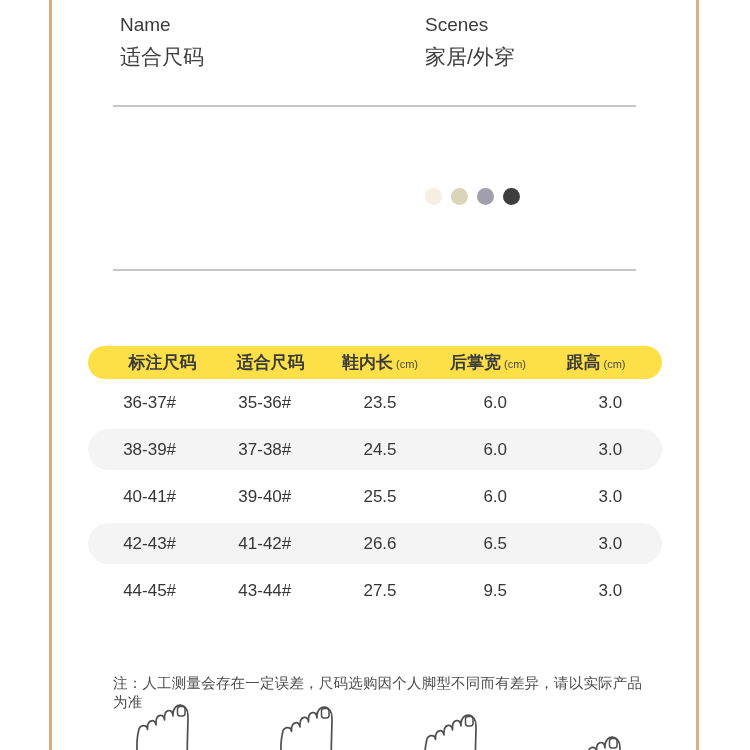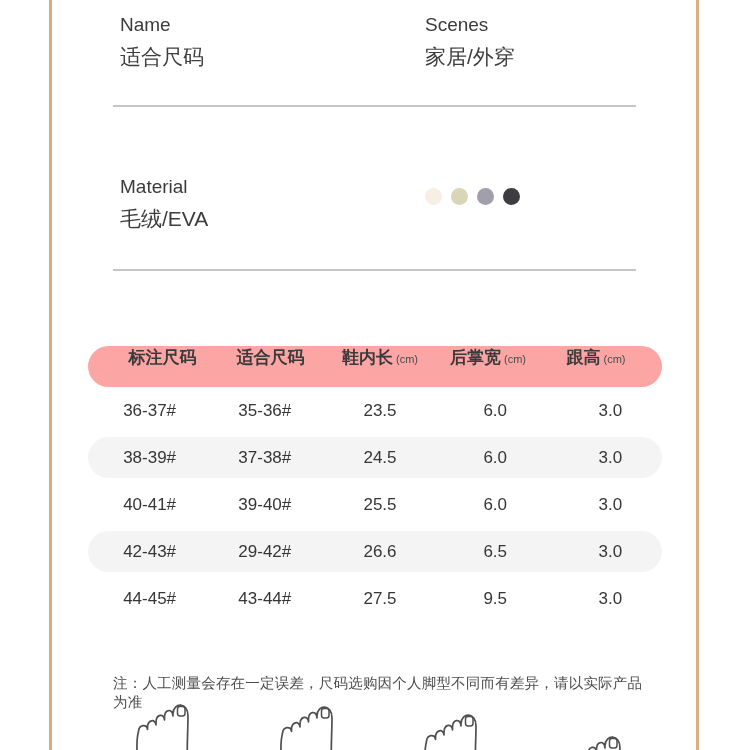--- a/index.html
+++ b/index.html
@@ -21,22 +21,22 @@
 
   .divider{position:absolute;left:113px;width:523px;height:2px;background:#C6C6C6;}
   .divider.d1{top:105px;}
   .divider.d2{top:269px;}
 
   .swatch-row{display:flex;gap:9px;margin-top:13px;}
   .swatch{width:17px;height:17px;border-radius:50%;}
 
   .size-table{position:absolute;left:88px;top:346px;width:574px;}
   .t-header{
-    height:41px;background:#fca5a5;border-radius:20.5px;
-    display:flex;align-items:flex-start;padding:0 12px 0 22px;box-sizing:border-box;
+    height:33px;background:#fde047;border-radius:20.5px;
+    display:flex;align-items:center;padding:0 12px 0 22px;box-sizing:border-box;
   }
   .t-header .cell{font-weight:700;color:#3a3a3a;font-size:17px;}
   .unit{font-size:11px;font-weight:400;margin-left:3px;color:#4a4a4a;}
   .t-row{
     position:relative;height:47px;display:flex;align-items:center;
     padding:0 12px 0 22px;box-sizing:border-box;gap:36px;
   }
   .t-row.striped::before{
     content:"";position:absolute;left:0;right:0;top:3px;bottom:3px;
     background:#F4F4F4;border-radius:20.5px;
@@ -64,24 +64,20 @@
     <div class="spec-value">适合尺码</div>
   </div>
 
   <div class="spec-block blk-scenes">
     <div class="spec-label">Scenes</div>
     <div class="spec-value">家居/外穿</div>
   </div>
 
   <div class="divider d1"></div>
 
-  <div class="spec-block blk-material">
-    <div class="spec-label">Material</div>
-    <div class="spec-value">毛绒/EVA</div>
-  </div>
 
   <div class="spec-block blk-color">
     <div class="swatch-row">
       <span class="swatch" style="background: rgb(246, 239, 227);"></span>
       <span class="swatch" style="background: rgb(216, 213, 185);"></span>
       <span class="swatch" style="background: rgb(161, 159, 171);"></span>
       <span class="swatch" style="background: rgb(62, 62, 64);"></span>
     </div>
   </div>
 
@@ -130,21 +126,21 @@
     <div class="t-row">
       <div class="cell">40-41#</div>
       <div class="cell">39-40#</div>
       <div class="cell">25.5</div>
       <div class="cell">6.0</div>
       <div class="cell">3.0</div>
     </div>
 
     <div class="t-row striped">
       <div class="cell">42-43#</div>
-      <div class="cell">29-42#</div>
+      <div class="cell">41-42#</div>
       <div class="cell">26.6</div>
       <div class="cell">6.5</div>
       <div class="cell">3.0</div>
     </div>
 
     <div class="t-row">
       <div class="cell">44-45#</div>
       <div class="cell">43-44#</div>
       <div class="cell">27.5</div>
       <div class="cell">9.5</div>

